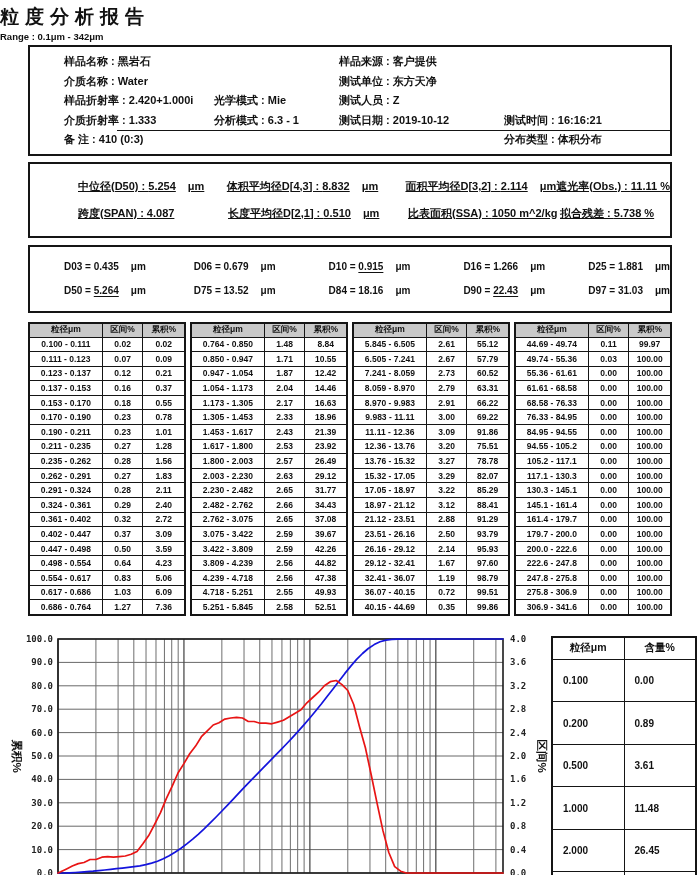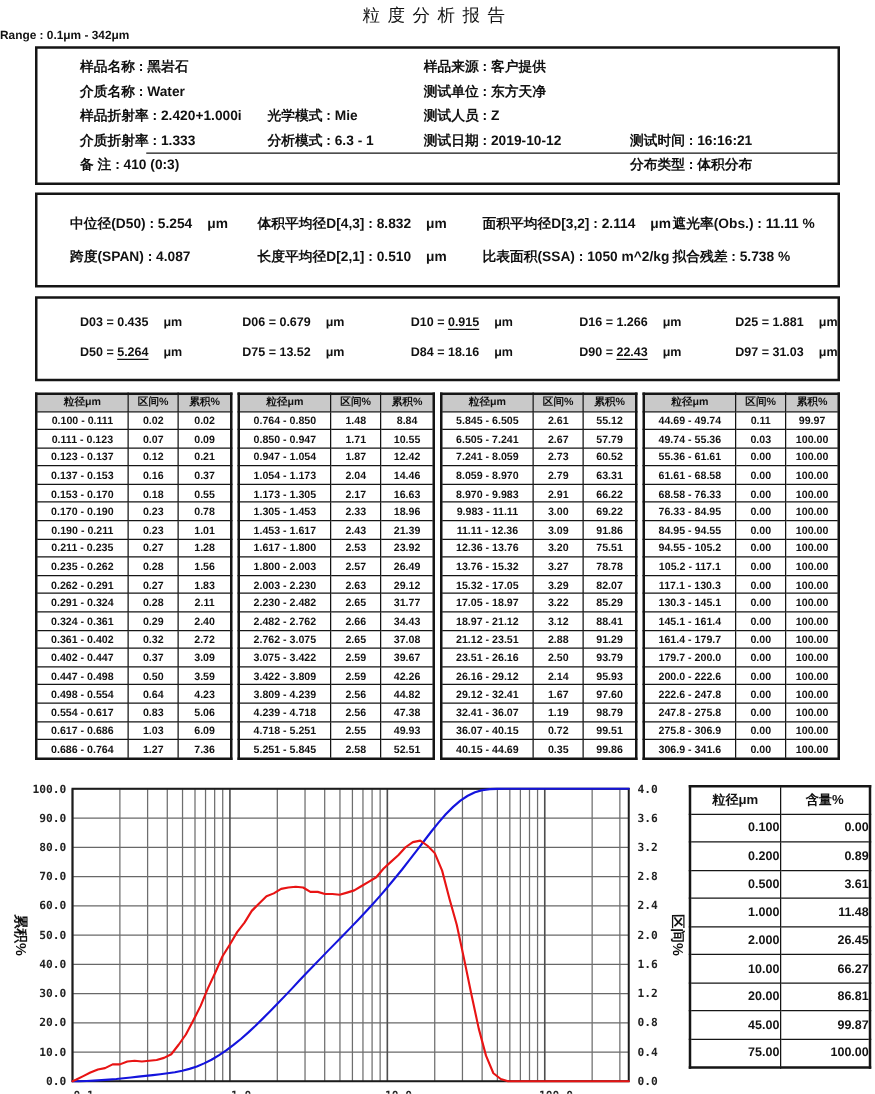--- a/index.html
+++ b/index.html
@@ -1,42 +1,42 @@
 <!DOCTYPE html>
 <html><head>
 <meta charset="utf-8">
 <style>
   html,body{margin:0;padding:0;background:#fff;}
   body{width:700px;height:875px;font-family:"Liberation Sans","DejaVu Sans",sans-serif;color:#111;}
   .page{position:relative;width:700px;height:875px;overflow:hidden;}
-  .title{margin:4px 0 0 0;text-align:center;font-size:14px;font-weight:normal;letter-spacing:6px;}
+  .title{margin:4px 0 0 0;font-size:19px;font-weight:bold;letter-spacing:6px;}
   .range-note{margin:1px 10px 0 0;font-size:9.5px;font-weight:bold;}
   .boxes{margin:0 28px;}
   .box{border:2px solid #151515;box-sizing:border-box;}
   .info-box{margin-top:3px;padding:5px 0 4px 34px;}
   .info-row{display:flex;height:19.5px;align-items:center;font-size:11px;font-weight:bold;position:relative;}
   .remark-row::before{content:"";position:absolute;left:53px;right:0;top:0;border-top:1.5px solid #151515;}
   .ic{white-space:nowrap;display:inline-block;}
-  .stats-box{margin-top:6px;padding:9px 0 9px 26px;}
+  .stats-box{margin-top:6px;padding:9px 0 9px 48px;text-decoration:underline;}
   .stat-row{display:flex;height:27px;align-items:center;font-size:11px;font-weight:bold;}
   .unit{margin-left:12px;}
   .dval-box{margin-top:7px;padding:8px 0 8px 34px;}
   .dval-row{display:flex;height:24px;align-items:center;font-size:10px;font-weight:bold;}
   .u{text-decoration:underline;text-underline-offset:2px;}
   .dist-tables{margin:9px 28px 0 28px;display:flex;gap:4px;}
   .dist-tables table{border-collapse:collapse;border:2px solid #151515;flex:1;table-layout:fixed;}
   .dist-tables th{background:#c9c9c9;border:1px solid #151515;font-size:8.5px;font-weight:bold;height:13px;padding:0;}
   .dist-tables td{border:1px solid #151515;font-size:8.5px;font-weight:bold;text-align:center;height:13.6px;padding:0;white-space:nowrap;overflow:hidden;}
   .dist-tables col.c1{width:47%;} .dist-tables col.c2{width:26%;} .dist-tables col.c3{width:27%;}
   .chart-section{margin-top:11px;display:flex;align-items:flex-start;}
   .tick{font-family:"DejaVu Sans Mono","Liberation Mono",monospace;font-size:9px;font-weight:bold;fill:#222;}
   .axis-label{font-family:"Liberation Sans","DejaVu Sans",sans-serif;font-size:11.5px;font-weight:bold;fill:#111;}
   .content-table{margin-left:3px;margin-top:9px;border-collapse:collapse;border:2px solid #151515;width:146px;table-layout:fixed;}
   .content-table th{border:1px solid #151515;font-size:10.5px;font-weight:bold;height:21px;padding:0;background:#fff;}
-  .content-table td{border:1px solid #151515;font-size:10px;font-weight:bold;text-align:right;height:21.5px;padding:0;}
+  .content-table td{border:1px solid #151515;font-size:10px;font-weight:bold;text-align:left;height:21.5px;padding:10px;}
 </style>
 </head>
 <body>
 
 <div class="page">
   <div class="title">粒度分析报告</div>
   <div class="range-note">Range : 0.1μm - 342μm</div>
 
   <div class="boxes">
     <div class="box info-box" id="info-box">

